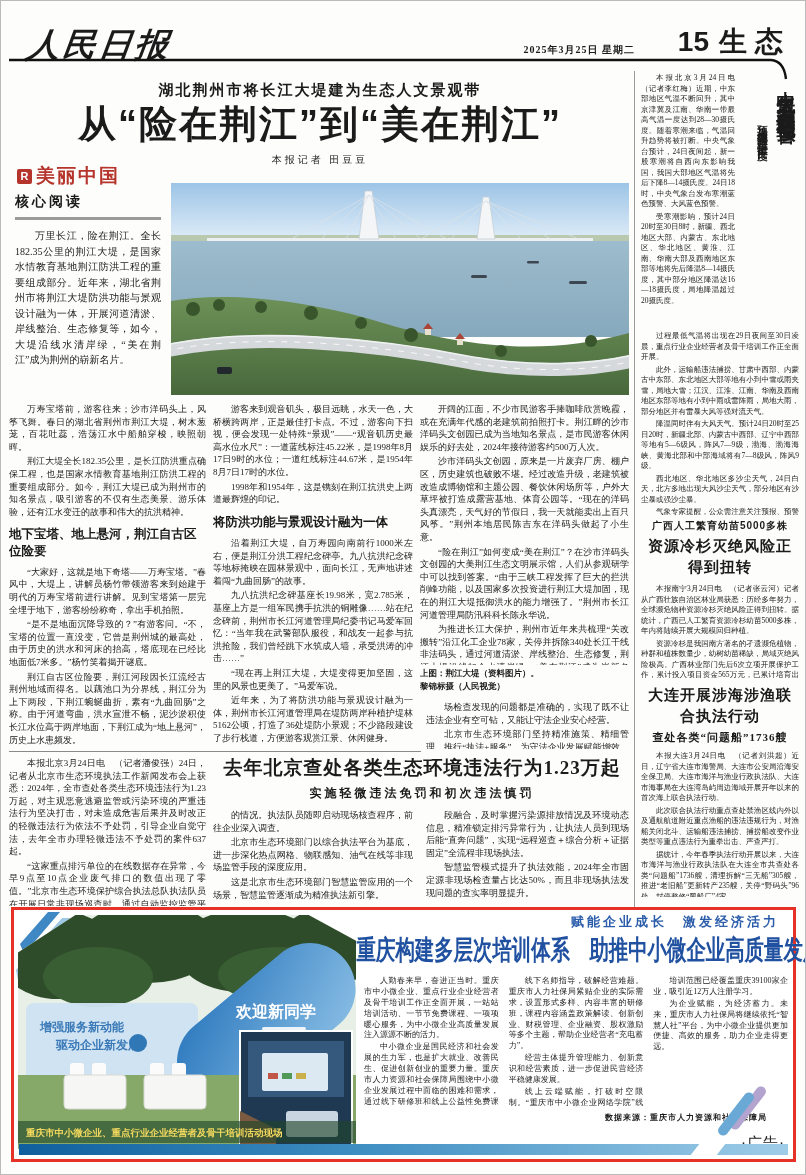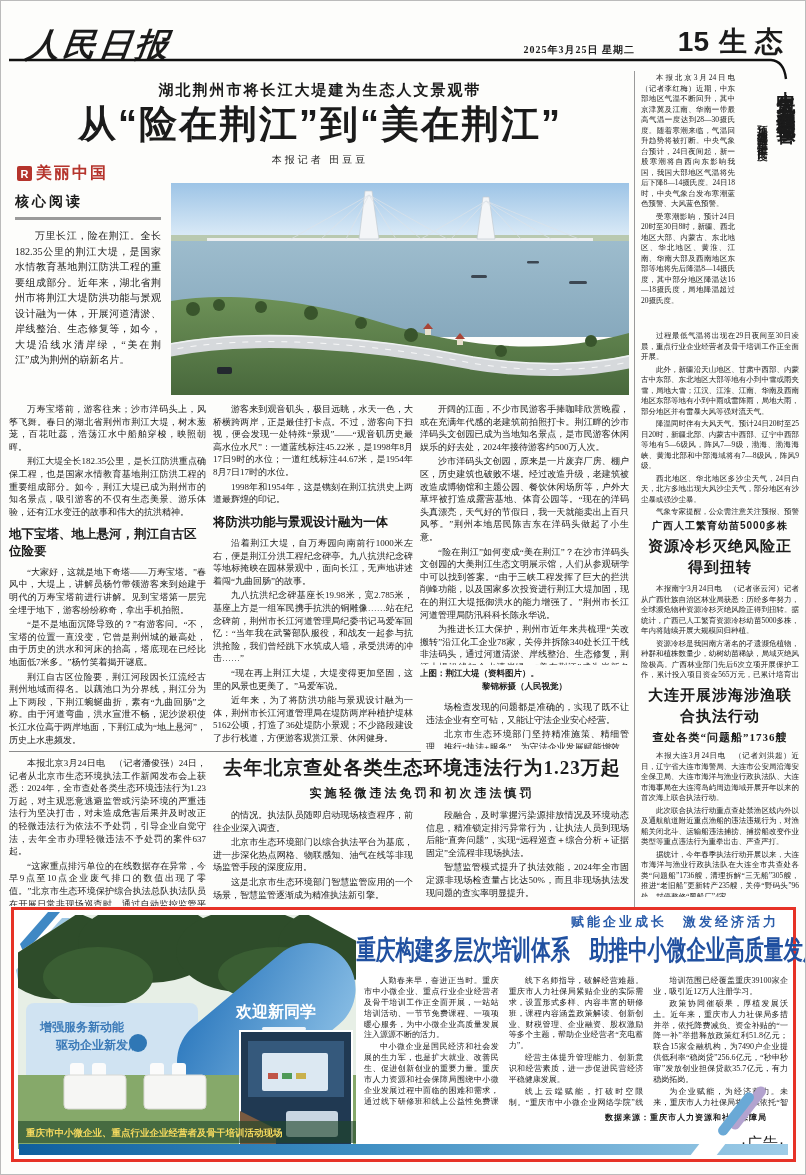--- a/index.html
+++ b/index.html
@@ -13,32 +13,32 @@
   .pageno{right:14px;top:22px;font-family:"Liberation Sans",sans-serif;font-size:28px;font-weight:bold;}
   .pageno .sec{margin-left:10px;letter-spacing:8px;}
   
   .kicker{left:8px;top:80px;width:622px;text-align:center;font-size:15px;font-weight:bold;letter-spacing:2px;}
   .bigtitle{left:8px;top:98px;width:622px;text-align:center;font-family:"Liberation Sans",sans-serif;
             font-size:38px;font-weight:900;letter-spacing:2px;}
   .byline{left:8px;top:152px;width:622px;text-align:center;font-size:10px;letter-spacing:3px;}
   .tag{left:16px;top:162px;display:flex;align-items:center;gap:4px;}
   .tagbadge{width:15px;height:15px;background:#b5342c;color:#fff;font-family:"Liberation Sans",sans-serif;
             font-size:11px;font-weight:bold;display:flex;align-items:center;justify-content:center;border-radius:2px;}
-  .taglabel{color:#b5342c;font-family:"Liberation Sans",sans-serif;font-size:16px;font-weight:bold;letter-spacing:2px;}
+  .taglabel{color:#b5342c;font-family:"Liberation Sans",sans-serif;font-size:19px;font-weight:bold;letter-spacing:2px;}
   .corebox{left:14px;top:192px;width:146px;height:206px;overflow:hidden;}
   .coretitle{font-family:"Liberation Sans",sans-serif;font-size:14px;font-weight:bold;letter-spacing:3px;}
   .corerule{height:3px;background:#9a9a9a;margin:6px 0 8px;}
   .corebody{font-size:10px;line-height:1.55;text-align:justify;text-indent:2em;}
   .photo{left:170px;top:182px;width:458px;height:212px;}
   .fcol{top:402px;height:346px;font-size:9px;line-height:1.4;overflow:hidden;text-align:justify;}
   .para{margin:0 0 2px;text-indent:2em;text-align:justify;}
   .subhead{font-family:"Liberation Sans",sans-serif;font-weight:bold;font-size:12.5px;text-align:left;
            margin:8px 0 7px;line-height:1.3;}
   .capline{font-size:8.5px;font-weight:bold;line-height:1.5;}
-  .capcredit{text-align:center;}
+  .capcredit{text-align:left;}
   
   .hr1{left:8px;top:750px;width:412px;height:1px;background:#8a8a8a;}
   .bj-h1{left:212px;top:754px;width:418px;text-align:center;font-size:19px;font-weight:900;letter-spacing:1px;}
   .bj-h2{left:212px;top:784px;width:418px;text-align:center;font-size:12px;font-weight:bold;letter-spacing:3px;}
   .bjcol{font-size:9px;line-height:1.4;overflow:hidden;text-align:justify;}
   
   .raildiv{left:633px;top:70px;width:1px;height:836px;background:#9a9a9a;}
   .rail{left:640px;width:158px;font-size:7.5px;line-height:1.4;text-align:justify;}
   .w-wrap{top:72px;height:252px;}
   .w-left{width:94px;height:252px;overflow:hidden;}
@@ -225,21 +225,21 @@
   <div class="abs rail w-wrap">
     <div class="w-left">
         <p class="para">本报北京3月24日电　（记者李红梅）近期，中东部地区气温不断回升，其中京津冀及江南、华南一带最高气温一度达到28—30摄氏度。随着寒潮来临，气温回升趋势将被打断。中央气象台预计，24日夜间起，新一股寒潮将自西向东影响我国，我国大部地区气温将先后下降8—14摄氏度。24日18时，中央气象台发布寒潮蓝色预警、大风蓝色预警。</p>
         <p class="para">受寒潮影响，预计24日20时至30日8时，新疆、西北地区大部、内蒙古、东北地区、华北地区、黄淮、江南、华南大部及西南地区东部等地将先后降温8—14摄氏度，其中部分地区降温达16—18摄氏度，局地降温超过20摄氏度。</p>
       </div>
     <div class="vhead-main">中央气象台发布寒潮蓝色预警</div>
     <div class="vhead-sub">预计局地降温超过二十摄氏度</div>
   </div>
   <div class="abs rail w-rest">
       <p class="para">过程最低气温将出现在29日夜间至30日凌晨，重点行业企业经营者及骨干培训工作正全面开展。</p>
-      <p class="para">此外，新疆沿天山地区、甘肃中西部、内蒙古中东部、东北地区大部等地有小到中雪或雨夹雪，局地大雪；江汉、江淮、江南、华南及西南地区东部等地有小到中雨或雷阵雨，局地大雨，部分地区并有雷暴大风等强对流天气。</p>
+      <p class="para">此外，运输船违法捕捞、甘肃中西部、内蒙古中东部、东北地区大部等地有小到中雪或雨夹雪，局地大雪；江汉、江淮、江南、华南及西南地区东部等地有小到中雨或雷阵雨，局地大雨，部分地区并有雷暴大风等强对流天气。</p>
       <p class="para">降温同时伴有大风天气。预计24日20时至25日20时，新疆北部、内蒙古中西部、辽宁中西部等地有5—6级风，阵风7—9级，渤海、渤海海峡、黄海北部和中部海域将有7—8级风，阵风9级。</p>
       <p class="para">西北地区、华北地区多沙尘天气，24日白天，北方多地出现大风沙尘天气，部分地区有沙尘暴或强沙尘暴。</p>
       <p class="para">气象专家提醒，公众需注意关注预报、预警信息，及时调整着装。近期中东部地区降水稀少，寒潮影响期间风力大，城乡、森林火险气象等级较高，需注意用火安全。</p>
     </div>
 
   <div class="abs rail gx">
     <div class="gx-k">广西人工繁育幼苗5000多株</div>
     <div class="gx-h">资源冷杉灭绝风险正得到扭转</div>
     <div>
         <p class="para">本报南宁3月24日电　（记者张云河）记者从广西壮族自治区林业局获悉：历经多年努力，全球濒危物种资源冷杉灭绝风险正得到扭转。据统计，广西已人工繁育资源冷杉幼苗5000多株，年内将陆续开展大规模回归种植。</p>
@@ -323,21 +323,20 @@
           <p class="para">人勤春来早，奋进正当时。重庆市中小微企业、重点行业企业经营者及骨干培训工作正全面开展，一站站培训活动、一节节免费课程、一项项暖心服务，为中小微企业高质量发展注入源源不断的活力。</p>
           <p class="para">中小微企业是国民经济和社会发展的生力军，也是扩大就业、改善民生、促进创新创业的重要力量。重庆市人力资源和社会保障局围绕中小微企业发展过程中面临的困难和需求，通过线下研修班和线上公益性免费课程相结合的方式，全面开放各类培训资源，助力企业破解发展难题，帮助</p>
         </div>
       <div class="ad-col">
           <p class="para">线下名师指导，破解经营难题。重庆市人力社保局紧贴企业的实际需求，设置形式多样、内容丰富的研修班，课程内容涵盖政策解读、创新创业、财税管理、企业融资、股权激励等多个主题，帮助企业经营者“充电蓄力”。</p>
           <p class="para">经营主体提升管理能力、创新意识和经营素质，进一步促进民营经济平稳健康发展。</p>
           <p class="para">线上云端赋能，打破时空限制。“重庆市中小微企业网络学院”线上学习平台为培训对象提供200多门课程，有效解决线下培训时间不统一、课程选择单一等问题。当前，该平台</p>
         </div>
       <div class="ad-col">
           <p class="para">培训范围已经覆盖重庆39100家企业，吸引近12万人注册学习。</p>
-          <p class="para">政策协同催硕果，厚植发展沃土。近年来，重庆市人力社保局多措并举，依托降费减负、资金补贴的“一降一补”举措释放政策红利51.8亿元；联合15家金融机构，为7490户企业提供低利率“稳岗贷”256.6亿元，“秒申秒审”发放创业担保贷款35.7亿元，有力稳岗拓岗。</p>
           <p class="para">为企业赋能，为经济蓄力。未来，重庆市人力社保局将继续依托“智慧人社”平台，为中小微企业提供更加便捷、高效的服务，助力企业走得更远。</p>
         </div>
     </div>
 
     <div class="ad-src">数据来源：重庆市人力资源和社会保障局</div>
     <div class="slash slash2"></div>
     <div class="slash slash1"></div>
     <div class="ad-mark">·广告·</div>
     <div class="ad-band"></div>
     <div class="ad-band-notch"></div>

